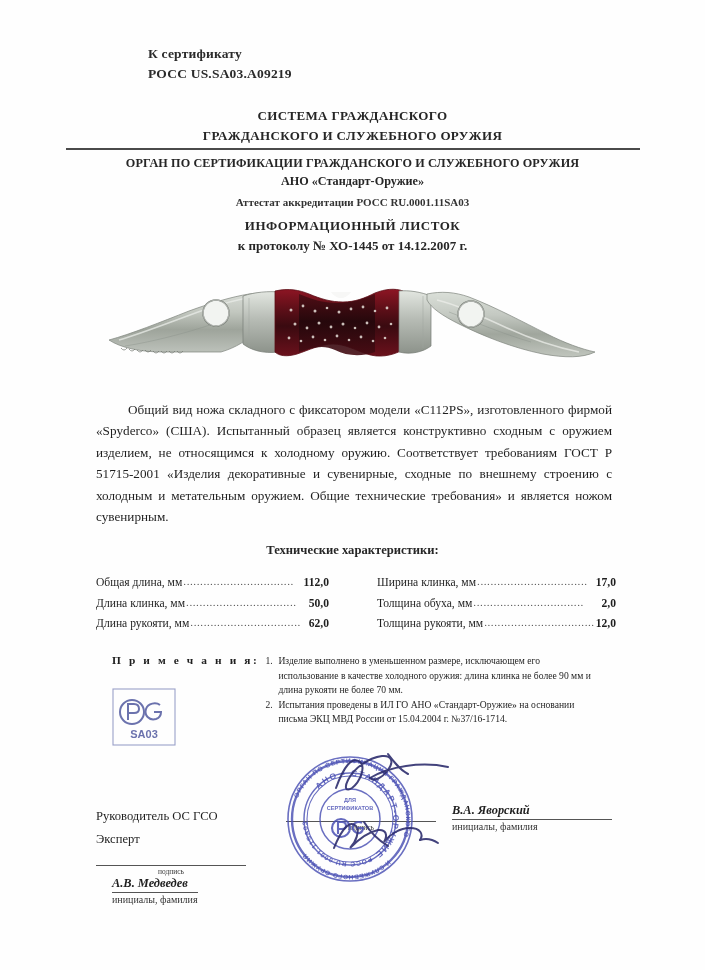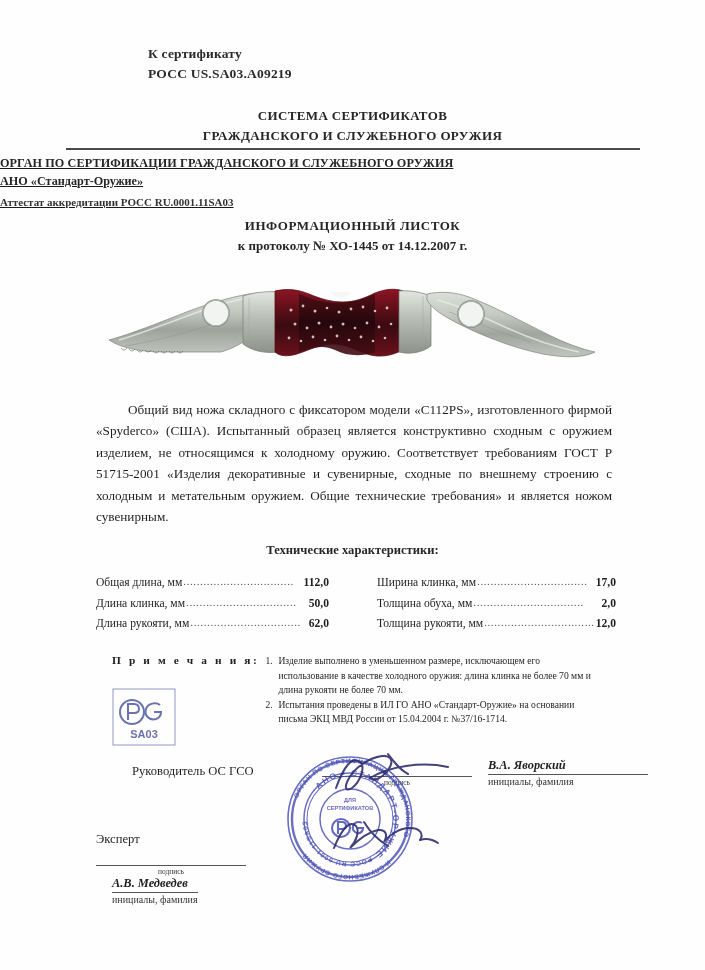--- a/index.html
+++ b/index.html
@@ -54,22 +54,21 @@
     letter-spacing: .35px;
     color: #262626;
   }
   .rule {
     width: 574px;
     height: 0;
     margin: 3px auto 4px;
     border-top: 2.2px solid #4a4a4a;
   }
   .org-block {
-    text-align: left;
-    text-decoration: underline;
+    text-align: center;
   }
   .org-block .org1 {
     font-size: 12.2px;
     font-weight: 700;
     letter-spacing: .1px;
     line-height: 1.5;
     color: #262626;
   }
   .org-block .org2 {
     font-size: 12.2px;
@@ -256,21 +255,21 @@
     color: #1f1f1f;
     font-style: italic;
   }
   .sig-sub {
     font-size: 10px;
     color: #333;
     padding-top: 1px;
     display: block;
   }
 
-  #sig1 { top: 758px; margin-left: 36px; }
+  #sig1 { top: 803px; }
   #sig2 { top: 826px; flex-direction: column; }
 
   
   .round-stamp {
     position: absolute;
     top: 752px;
     left: 283px;
     width: 134px;
     height: 134px;
     pointer-events: none;
@@ -286,21 +285,21 @@
 <body>
 
 <div id="page">
 
   <div class="cert-ref">
     <div class="l1">К сертификату</div>
     <div class="l2">РОСС US.SA03.A09219</div>
   </div>
 
   <div class="sys-block">
-    <div class="sys1">СИСТЕМА СЕРТИФИКАТОВ</div>
+    <div class="sys1">СИСТЕМА ГРАЖДАНСКОГО</div>
     <div class="sys2">ГРАЖДАНСКОГО И СЛУЖЕБНОГО ОРУЖИЯ</div>
     <div class="rule"></div>
     <div class="org-block">
       <div class="org1">ОРГАН ПО СЕРТИФИКАЦИИ ГРАЖДАНСКОГО И СЛУЖЕБНОГО ОРУЖИЯ</div>
       <div class="org2">АНО «Стандарт-Оружие»</div>
       <div class="org3">Аттестат аккредитации РОСС RU.0001.11SA03</div>
     </div>
   </div>
 
   <div class="info-block">
@@ -473,21 +472,21 @@
     </div>
   </div>
 
   <div class="notes">
     <div class="notes-title">П р и м е ч а н и я:</div>
     <div class="notes-body">
       <div class="note-item">
         <span class="note-num">1.</span>
         <span class="note-text">Изделие выполнено в уменьшенном размере, исключающем его</span>
       </div>
-      <div class="note-cont">использование в качестве холодного оружия: длина клинка не более 70 мм и</div>
+      <div class="note-cont">использование в качестве холодного оружия: длина клинка не более 90 мм и</div>
       <div class="note-cont">длина рукояти не более 70 мм.</div>
       <div class="note-item">
         <span class="note-num">2.</span>
         <span class="note-text">Испытания проведены в ИЛ ГО АНО «Стандарт-Оружие» на основании</span>
       </div>
       <div class="note-cont">письма ЭКЦ МВД России от 15.04.2004 г. №37/16-1714.</div>
     </div>
   </div>
 
   <div class="rst-mark">

